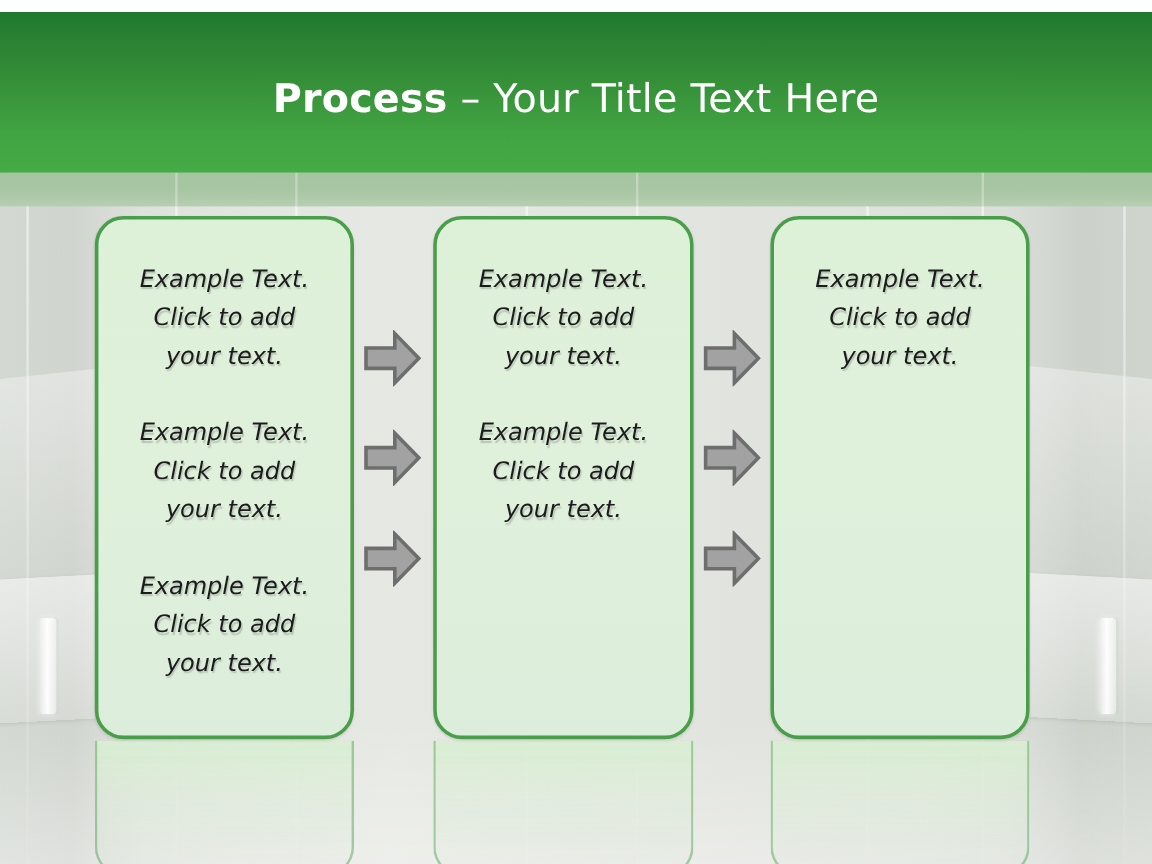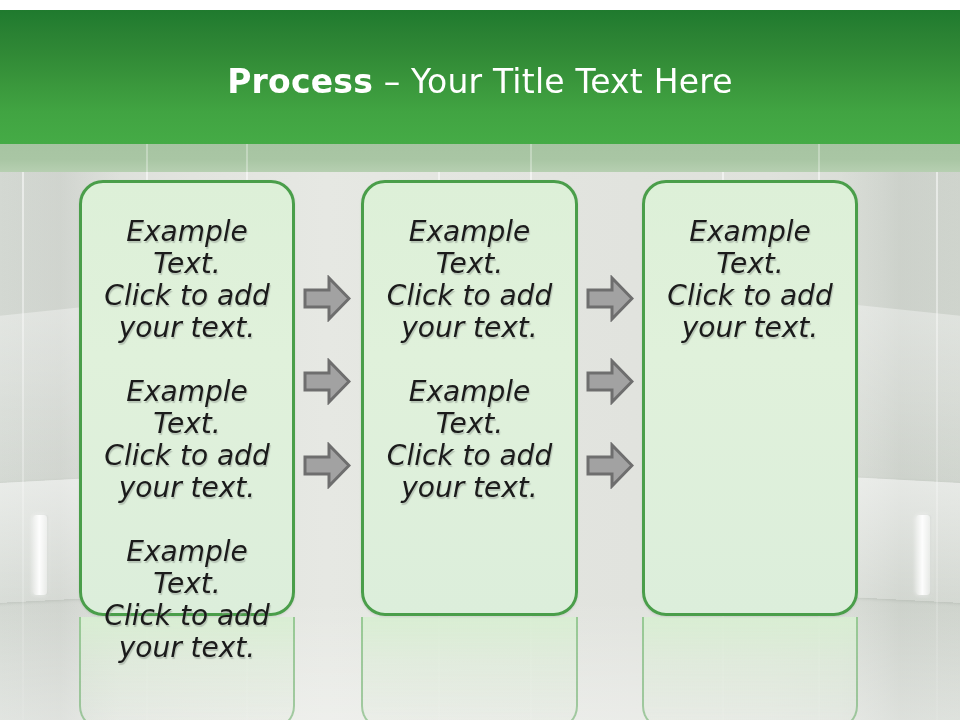--- a/index.html
+++ b/index.html
@@ -128,21 +128,21 @@
   }
   .pbox-inner {
     position: absolute;
     left: 0;
     top: 33px;
     width: 100%;
     text-align: center;
   }
   .para {
     font-style: italic;
-    font-size: 28px;
+    font-size: 20px;
     line-height: 32px;
     color: #1b1b1b;
     padding: 0 14px;
     text-shadow: 1px 2px 1px rgba(150,160,150,0.55);
     white-space: pre-line;
   }
   .para + .para { margin-top: 32px; }
 
   
   .arrow {

